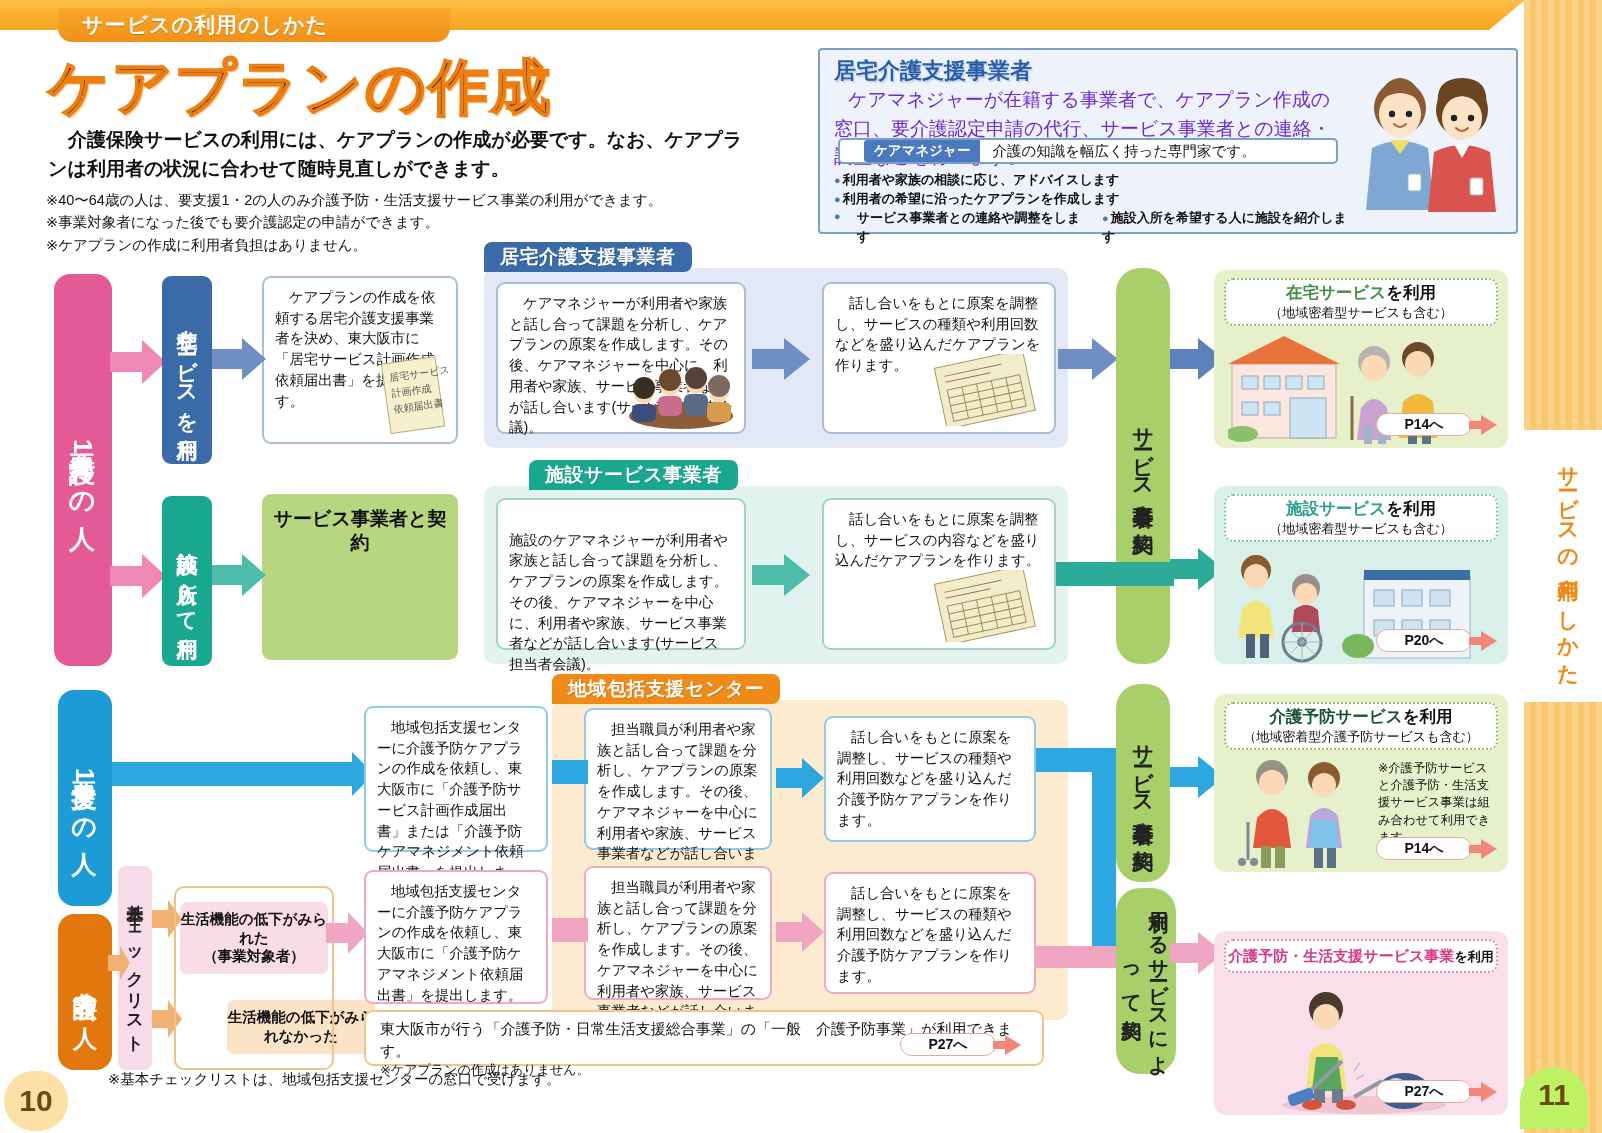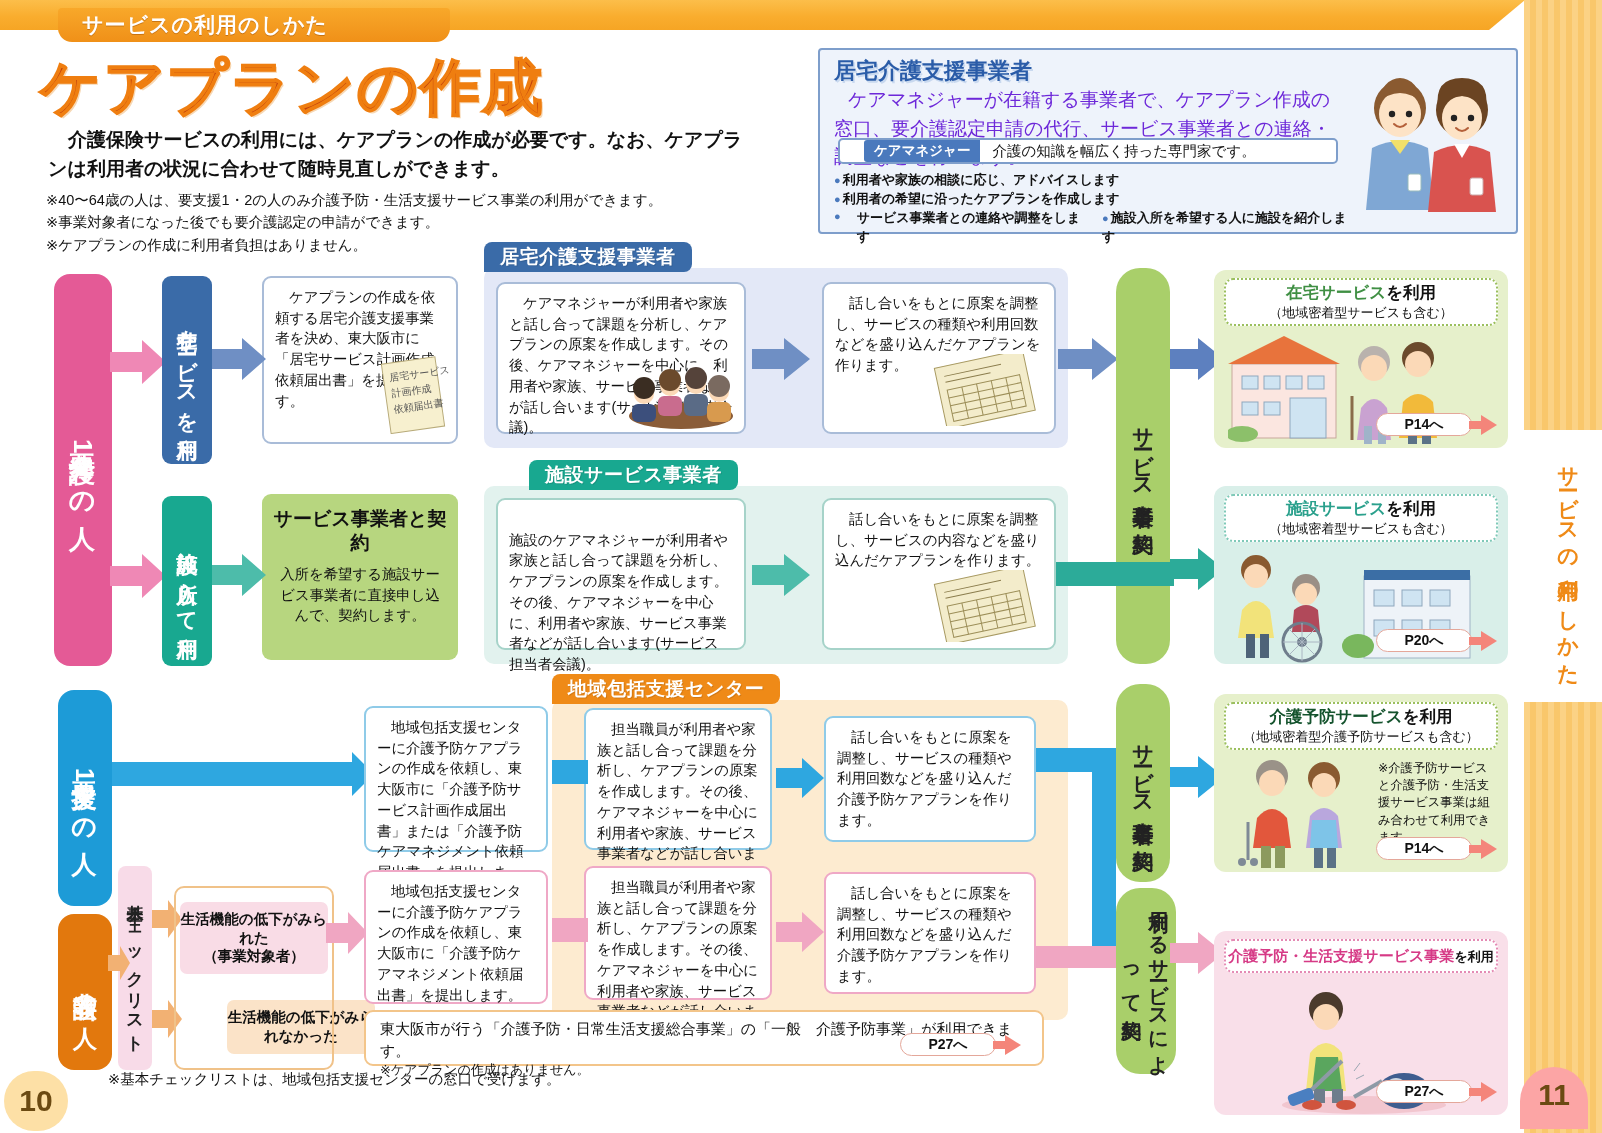--- a/index.html
+++ b/index.html
@@ -25,22 +25,22 @@
     position: absolute; left: 58px; top: 8px; width: 392px; height: 34px;
     background: linear-gradient(180deg,#f8a82a 0%, #f09018 100%);
     border-radius: 4px 4px 14px 14px;
     color: #fff; font-weight: bold; font-size: 21px;
     letter-spacing: 1px; padding-left: 24px; line-height: 34px;
     text-shadow: 0 1px 0 rgba(150,70,0,.45);
   }
 
   
   .headline {
-    position: absolute; left: 40px; top: 48px;
-    font-size: 60px; font-weight: bold; color: #c2410c;
+    position: absolute; left: 48px; top: 48px;
+    font-size: 60px; font-weight: bold; color: #0f172a;
     letter-spacing: 2px;
     -webkit-text-stroke: 2px #ef7e10;
     text-shadow: 2px 2px 0 #f7d8b4;
   }
   .lede {
     position: absolute; left: 48px; top: 126px; width: 700px;
     font-size: 19px; font-weight: bold; color: #111; line-height: 1.52;
     text-indent: 20px;
   }
   .notes { position:absolute; left:46px; top:189px; width: 720px; }
@@ -83,21 +83,21 @@
   .side-tab-white {
     position:absolute; right:0; top:430px; width:78px; height:272px; background:#fff;
   }
   .side-tab-text {
     position:absolute; right:20px; top:452px; width:36px;
     writing-mode: vertical-rl; font-size:21px; font-weight:bold; color:#ef8a17;
     letter-spacing:3px;
   }
   .pg-right {
     position:absolute; right:14px; bottom:4px; width:68px; height:62px;
-    background:#fca5a5; border-radius:34px 34px 0 0;
+    background:#bef264; border-radius:34px 34px 0 0;
     color:#6b4a12; font-size:30px; font-weight:bold; text-align:center; line-height:56px;
   }
   .pg-left {
     position:absolute; left:4px; bottom:2px; width:64px; height:60px;
     background:#fde0a6; border-radius:32px;
     color:#6b4a12; font-size:30px; font-weight:bold; text-align:center; line-height:60px;
   }
 
   
   .vbar {
@@ -371,21 +371,20 @@
       <path d="M175 68 q15 -16 30 0 l4 36h-38z" fill="#f2ba3a"></path>
       <rect x="180" y="94" width="9" height="16" fill="#5b7287"></rect>
         <rect x="194" y="94" width="9" height="16" fill="#5b7287"></rect>
     </g>
   </svg>
   <div class="pbadge" style="right:36px; bottom:12px;">P14へ</div>
 </div>
 
 <div class="card no-indent" style="left:262px; top:494px; width:196px; height:166px; background:#b7d67f; border:none; text-align:center;">
   <div style="font-size:19px;font-weight:bold;line-height:1.28;margin:4px 0 8px;">サービス事業者と契約</div>
-  <div style="font-size:14.4px;line-height:1.45;">入所を希望する施設サービス事業者に直接申し込んで、契約します。</div>
 </div>
 <svg class="fat-arrow" style="left:212px;top:554px;" width="54" height="42" viewBox="0 0 54 42">
     <path d="M0 11h30V0l24 21-24 21V31H0z" fill="#4dbcaa"></path>
   </svg>
 
 <div class="panel" style="left:484px; top:486px; width:584px; height:178px; background:#e2f2ee;">
   <div class="panel-title" style="background:#18a890; top:-26px; left:0;margin-left:45px;">施設サービス事業者</div>
 </div>
 <div class="card" style="left:496px; top:498px; width:250px; height:152px; border:2px solid #a6d3c9; white-space:pre-line;">
   <span>施設のケアマネジャーが利用者や家族と話し合って課題を分析し、ケアプランの原案を作成します。

